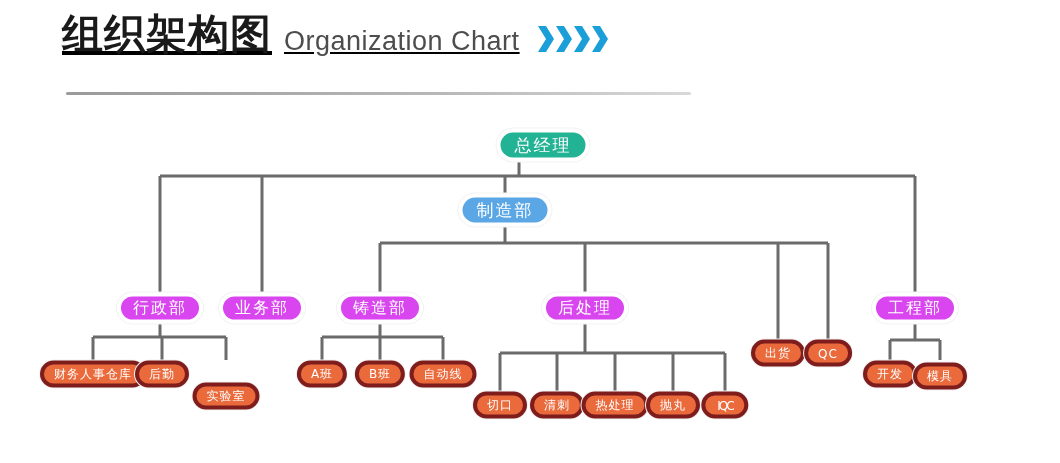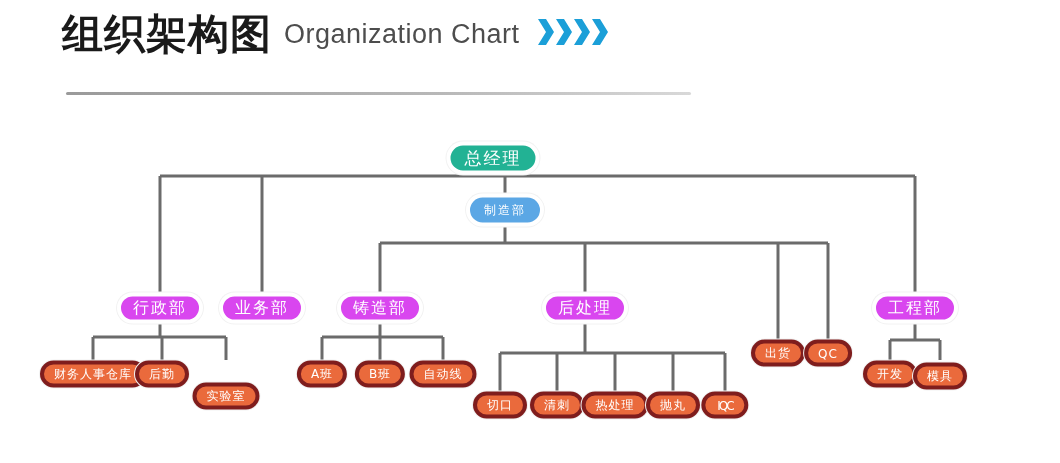--- a/index.html
+++ b/index.html
@@ -21,22 +21,23 @@
     height: 463px;
     background: #ffffff;
   }
 
   
   .header {
     position: absolute;
     left: 62px;
     top: 14px;
     display: flex;
-    align-items: center;
+    align-items: flex-end;
     white-space: nowrap;
+    text-decoration: underline;
   }
   .title-cn {
     font-family: "DejaVu Sans", "Liberation Sans", sans-serif;
     font-size: 41px;
     font-weight: bold;
     color: #1a1a1a;
     letter-spacing: 1px;
     line-height: 1;
   }
   .title-en {
@@ -102,21 +103,21 @@
     box-shadow: 0 0 0 1px #f2f2f2;
     font-size: 17px;
     letter-spacing: 2px;
     padding: 0 14px;
     height: 33px;
   }
   .node-lvl2 {
     background: #5ba7e5;
     border: 4px solid #ffffff;
     box-shadow: 0 0 0 1px #f2f2f2;
-    font-size: 12px;
+    font-size: 17px;
     letter-spacing: 2px;
     padding: 0 14px;
     height: 33px;
   }
   .node-lvl3 {
     background: #d946ef;
     border: 4px solid #ffffff;
     box-shadow: 0 0 0 1px #f2f2f2;
     font-size: 16px;
     letter-spacing: 2px;
@@ -193,21 +194,21 @@
         <line x1="557" y1="353" x2="557" y2="391" stroke="#6b6b6b" stroke-width="3" stroke-linecap="butt"></line>
         <line x1="615" y1="353" x2="615" y2="391" stroke="#6b6b6b" stroke-width="3" stroke-linecap="butt"></line>
         <line x1="673" y1="353" x2="673" y2="391" stroke="#6b6b6b" stroke-width="3" stroke-linecap="butt"></line>
         <line x1="725" y1="353" x2="725" y2="391" stroke="#6b6b6b" stroke-width="3" stroke-linecap="butt"></line>
         <line x1="915" y1="324" x2="915" y2="340" stroke="#6b6b6b" stroke-width="3" stroke-linecap="butt"></line>
         <line x1="890" y1="340" x2="940" y2="340" stroke="#6b6b6b" stroke-width="3" stroke-linecap="butt"></line>
         <line x1="890" y1="340" x2="890" y2="360" stroke="#6b6b6b" stroke-width="3" stroke-linecap="butt"></line>
         <line x1="940" y1="340" x2="940" y2="360" stroke="#6b6b6b" stroke-width="3" stroke-linecap="butt"></line>
       </svg>
     <div id="nodes-layer">
-        <div class="node node-lvl1" style="left: 493px; top: 145px; margin-top: 13px;">
+        <div class="node node-lvl1" style="left: 543px; top: 145px;">
           <span>总经理</span>
         </div>
         <div class="node node-lvl2" style="left: 505px; top: 210px;">
           <span>制造部</span>
         </div>
         <div class="node node-lvl3" style="left: 160px; top: 308px;">
           <span>行政部</span>
         </div>
         <div class="node node-lvl3" style="left: 262px; top: 308px; text-align: right;">
           <span>业务部</span>

